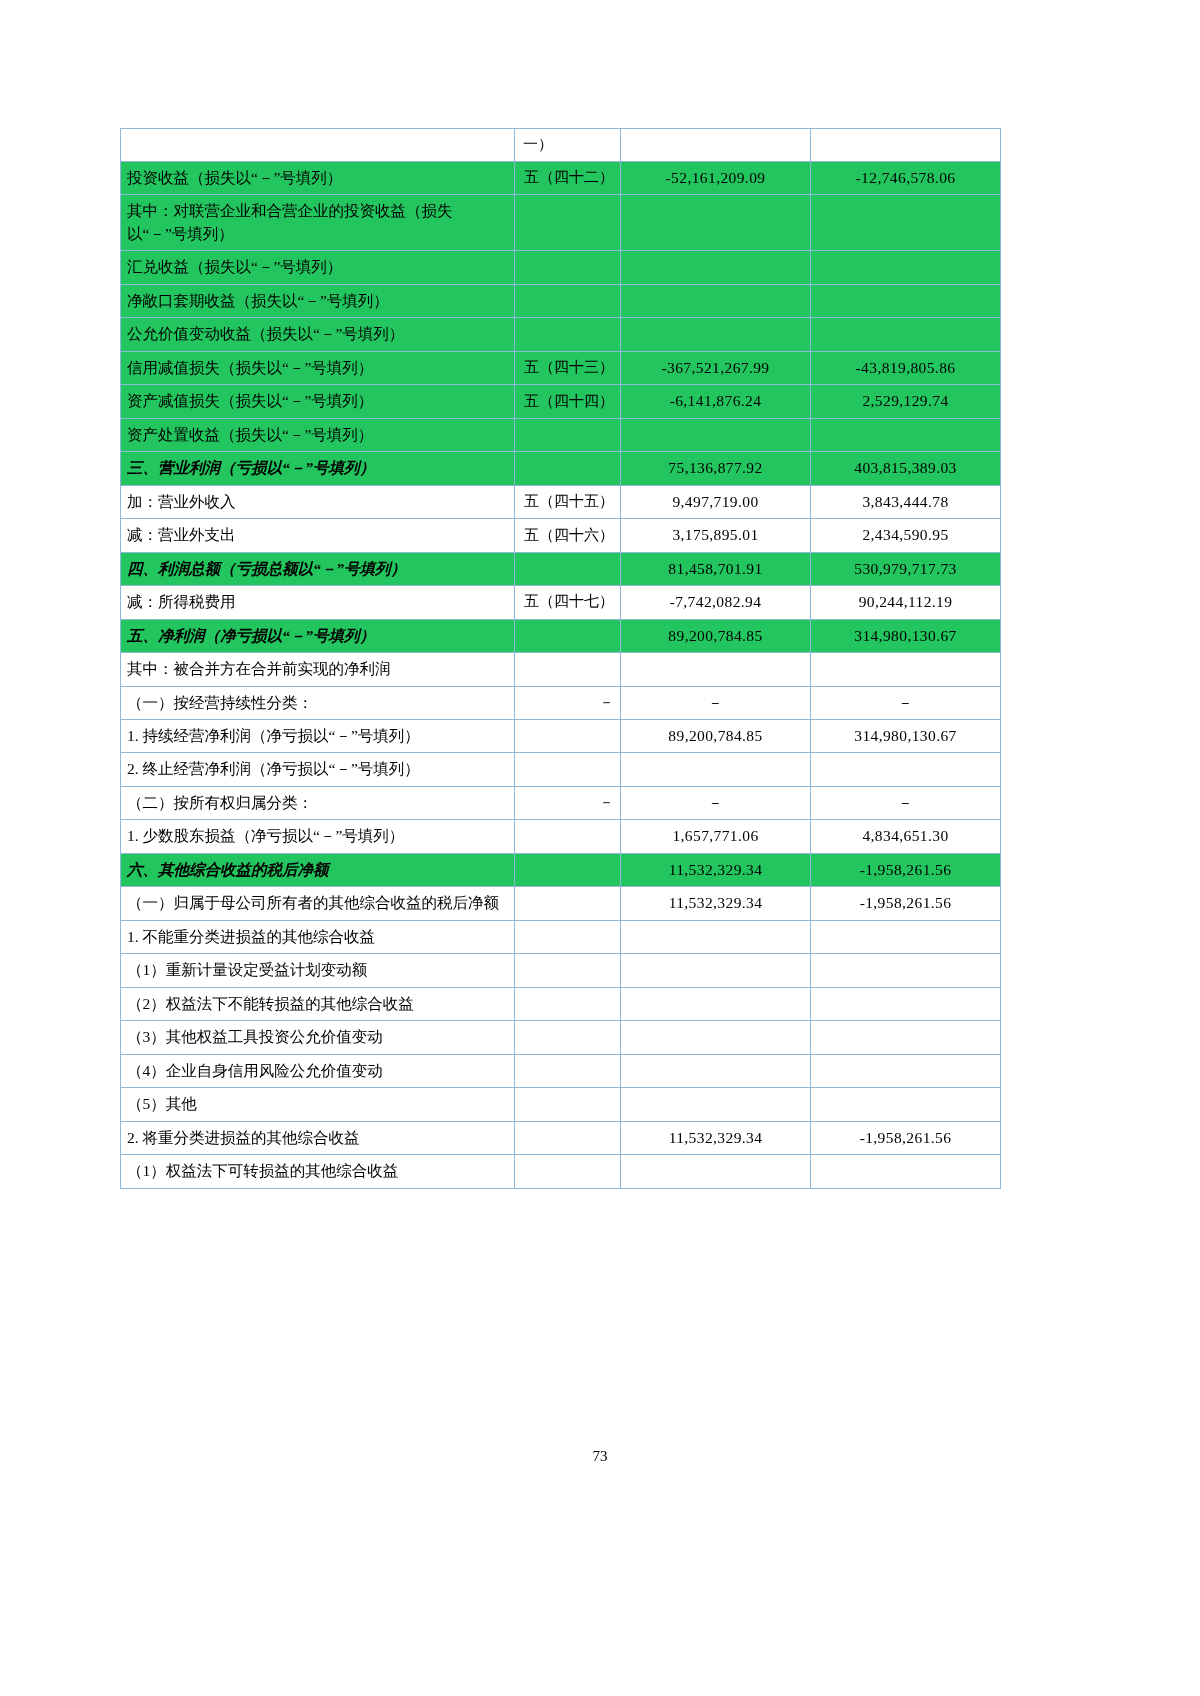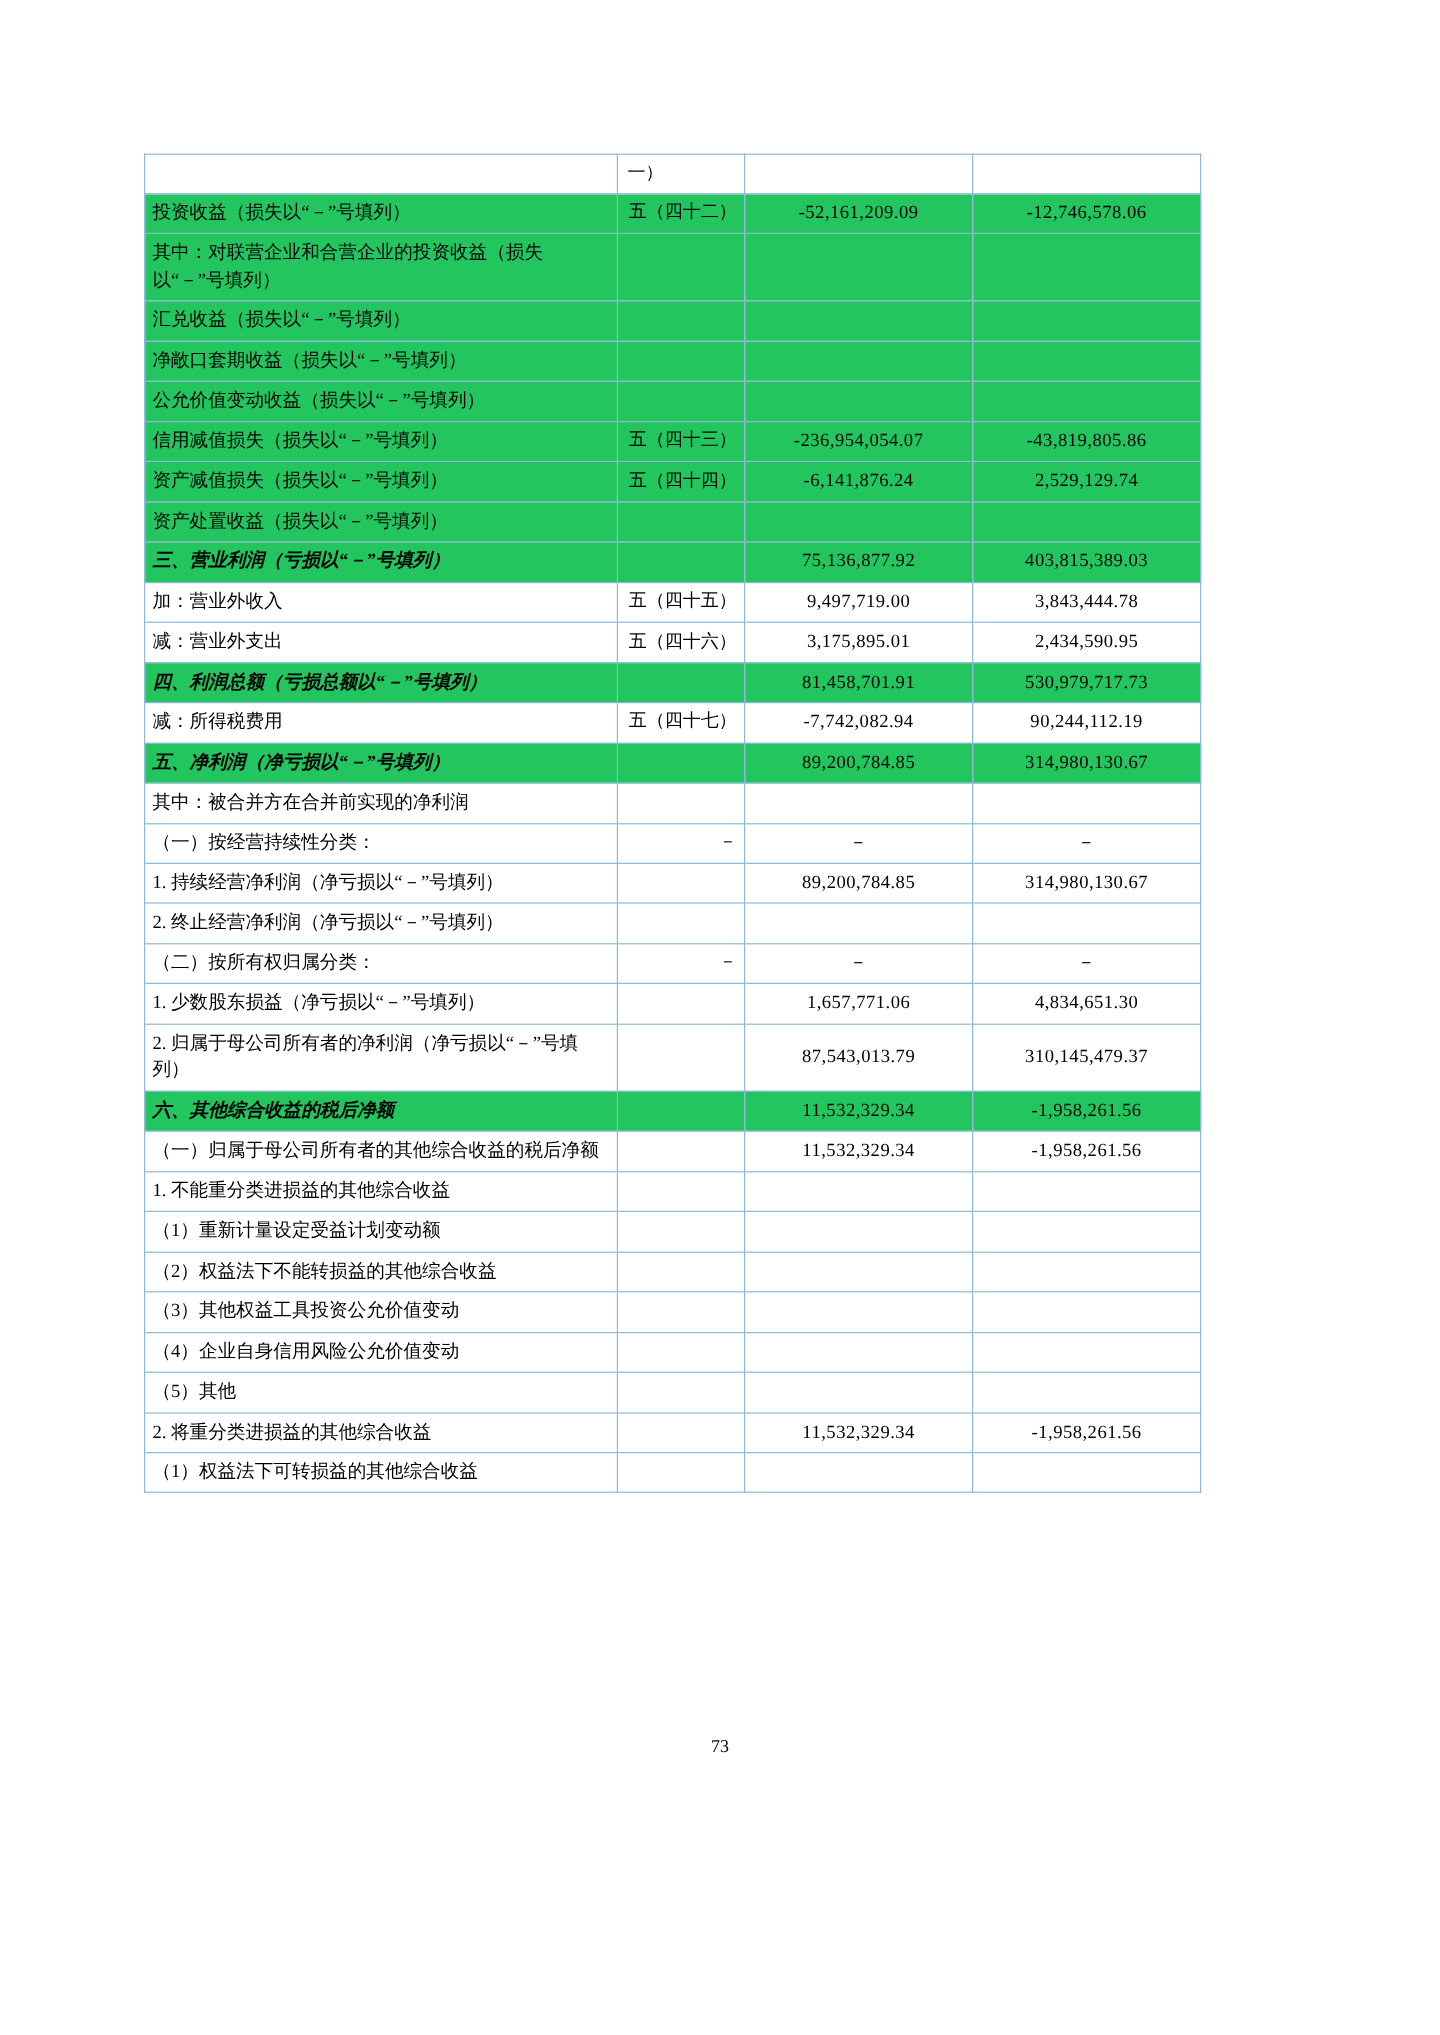--- a/index.html
+++ b/index.html
@@ -124,21 +124,21 @@
           </tr>
           <tr class="shade">
             <td class="name ind1">公允价值变动收益（损失以“－”号填列）</td>
             <td class="note"></td>
             <td class="num"></td>
             <td class="num"></td>
           </tr>
           <tr class="shade">
             <td class="name ind1">信用减值损失（损失以“－”号填列）</td>
             <td class="note">五（四十三）</td>
-            <td class="num">-236,954,054.07</td>
+            <td class="num">-367,521,267.99</td>
             <td class="num">-43,819,805.86</td>
           </tr>
           <tr class="shade">
             <td class="name ind1">资产减值损失（损失以“－”号填列）</td>
             <td class="note">五（四十四）</td>
             <td class="num">-6,141,876.24</td>
             <td class="num">2,529,129.74</td>
           </tr>
           <tr class="shade">
             <td class="name ind1">资产处置收益（损失以“－”号填列）</td>
@@ -210,26 +210,20 @@
             <td class="name ind0">（二）按所有权归属分类：</td>
             <td class="note">－</td>
             <td class="num">－</td>
             <td class="num">－</td>
           </tr>
           <tr class="plain">
             <td class="name ind0">1. 少数股东损益（净亏损以“－”号填列）</td>
             <td class="note"></td>
             <td class="num">1,657,771.06</td>
             <td class="num">4,834,651.30</td>
-          </tr>
-          <tr class="plain">
-            <td class="name ind0">2. 归属于母公司所有者的净利润（净亏损以“－”号填列）</td>
-            <td class="note"></td>
-            <td class="num">87,543,013.79</td>
-            <td class="num">310,145,479.37</td>
           </tr>
           <tr class="shade">
             <td class="name ind0 b">六、其他综合收益的税后净额</td>
             <td class="note"></td>
             <td class="num">11,532,329.34</td>
             <td class="num">-1,958,261.56</td>
           </tr>
           <tr class="plain">
             <td class="name ind0">（一）归属于母公司所有者的其他综合收益的税后净额</td>
             <td class="note"></td>

